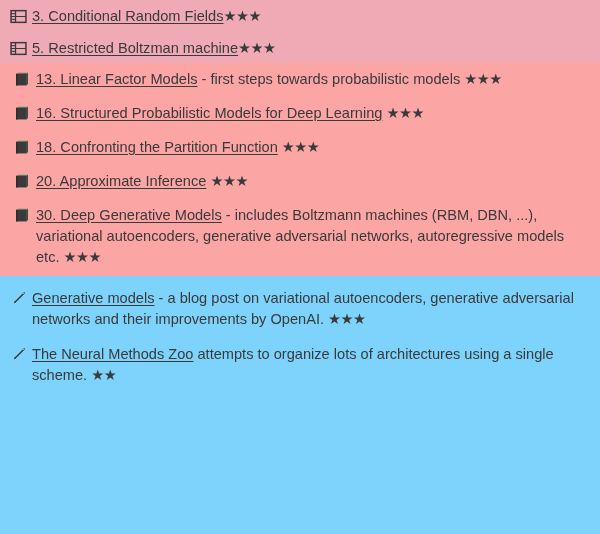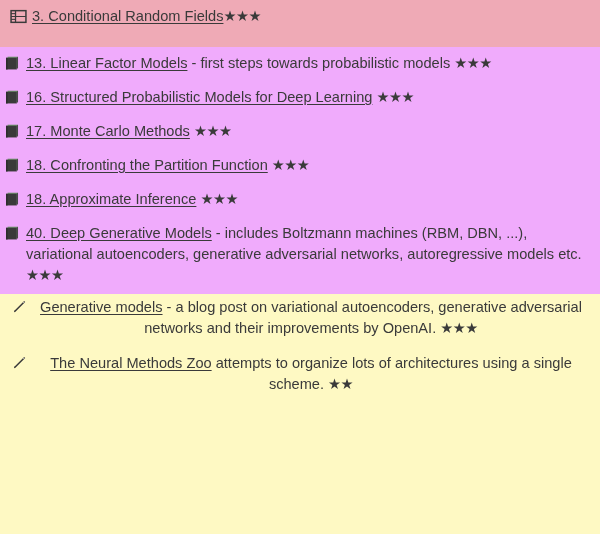--- a/index.html
+++ b/index.html
@@ -21,31 +21,30 @@
     display: flex;
     flex-direction: column;
   }
 
   .section {
     width: 100%;
     box-sizing: border-box;
   }
   .section--pink {
     background: #efaab6;
-    padding: 6px 10px 20px 10px;
+    padding: 6px 10px 4px 10px;
   }
   .section--green {
-    background: #f0abfc;
-    padding: 6px 10px 6px 4px;
+    background: #fca5a5;
+    padding: 6px 10px 6px 14px;
   }
   .section--plain {
-    background: #fef9c3;
-    padding: 3px 10px 8px 10px;
+    background: #7dd3fc;
+    padding: 12px 10px 8px 10px;
     flex: 1 1 auto;
-    text-align: center;
   }
 
   .entry {
     display: block;
     position: relative;
     padding: 0 0 0 22px;
     margin: 0 0 11px 0;
     font-size: 14.6px;
     line-height: 21px;
     color: #3a3a3a;
@@ -90,20 +89,30 @@
       <div class="entry"><span class="entry-icon">
           <svg width="17" height="17" viewBox="0 0 16 16" xmlns="http://www.w3.org/2000/svg">
             <rect x="1" y="2.5" width="14" height="11" fill="none" stroke="#3a3a3a" stroke-width="1.4"></rect>
             <line x1="5.2" y1="2.5" x2="5.2" y2="13.5" stroke="#3a3a3a" stroke-width="1.2"></line>
             <line x1="1" y1="5.3" x2="5.2" y2="5.3" stroke="#3a3a3a" stroke-width="1"></line>
             <line x1="1" y1="8" x2="5.2" y2="8" stroke="#3a3a3a" stroke-width="1"></line>
             <line x1="1" y1="10.7" x2="5.2" y2="10.7" stroke="#3a3a3a" stroke-width="1"></line>
             <line x1="5.2" y1="8" x2="15" y2="8" stroke="#3a3a3a" stroke-width="1"></line>
           </svg>
         </span><a class="entry-link">3. Conditional Random Fields</a><span class="entry-text"></span><span class="stars">★★★</span></div>
+      <div class="entry"><span class="entry-icon">
+          <svg width="17" height="17" viewBox="0 0 16 16" xmlns="http://www.w3.org/2000/svg">
+            <rect x="1" y="2.5" width="14" height="11" fill="none" stroke="#3a3a3a" stroke-width="1.4"></rect>
+            <line x1="5.2" y1="2.5" x2="5.2" y2="13.5" stroke="#3a3a3a" stroke-width="1.2"></line>
+            <line x1="1" y1="5.3" x2="5.2" y2="5.3" stroke="#3a3a3a" stroke-width="1"></line>
+            <line x1="1" y1="8" x2="5.2" y2="8" stroke="#3a3a3a" stroke-width="1"></line>
+            <line x1="1" y1="10.7" x2="5.2" y2="10.7" stroke="#3a3a3a" stroke-width="1"></line>
+            <line x1="5.2" y1="8" x2="15" y2="8" stroke="#3a3a3a" stroke-width="1"></line>
+          </svg>
+        </span><a class="entry-link">5. Restricted Boltzman machine</a><span class="entry-text"></span><span class="stars">★★★</span></div>
     </div>
     <div class="section section--green">
       <div class="entry"><span class="entry-icon">
           <svg width="17" height="17" viewBox="0 0 16 16" xmlns="http://www.w3.org/2000/svg">
             <path d="M3.4 1.6 H13.2 V12.0 H3.4 Z" fill="#6f8f6c"></path>
             <path d="M2.0 2.6 H12.0 V13.6 H2.0 Z" fill="#3a3a3a"></path>
             <path d="M2.0 2.6 H3.3 V13.6 H2.0 Z" fill="#2a2a2a"></path>
             <path d="M12.0 2.6 L13.2 1.6 L13.2 12.0 L12.0 13.6 Z" fill="#4a4a4a"></path>
           </svg>
         </span><a class="entry-link">13. Linear Factor Models</a><span class="entry-text"> - first steps towards probabilistic models </span><span class="stars">★★★</span></div>
@@ -115,45 +124,37 @@
             <path d="M12.0 2.6 L13.2 1.6 L13.2 12.0 L12.0 13.6 Z" fill="#4a4a4a"></path>
           </svg>
         </span><a class="entry-link">16. Structured Probabilistic Models for Deep Learning</a><span class="entry-text"> </span><span class="stars">★★★</span></div>
       <div class="entry"><span class="entry-icon">
           <svg width="17" height="17" viewBox="0 0 16 16" xmlns="http://www.w3.org/2000/svg">
             <path d="M3.4 1.6 H13.2 V12.0 H3.4 Z" fill="#6f8f6c"></path>
             <path d="M2.0 2.6 H12.0 V13.6 H2.0 Z" fill="#3a3a3a"></path>
             <path d="M2.0 2.6 H3.3 V13.6 H2.0 Z" fill="#2a2a2a"></path>
             <path d="M12.0 2.6 L13.2 1.6 L13.2 12.0 L12.0 13.6 Z" fill="#4a4a4a"></path>
           </svg>
-        </span><a class="entry-link">17. Monte Carlo Methods</a><span class="entry-text"> </span><span class="stars">★★★</span></div>
-      <div class="entry"><span class="entry-icon">
-          <svg width="17" height="17" viewBox="0 0 16 16" xmlns="http://www.w3.org/2000/svg">
-            <path d="M3.4 1.6 H13.2 V12.0 H3.4 Z" fill="#6f8f6c"></path>
-            <path d="M2.0 2.6 H12.0 V13.6 H2.0 Z" fill="#3a3a3a"></path>
-            <path d="M2.0 2.6 H3.3 V13.6 H2.0 Z" fill="#2a2a2a"></path>
-            <path d="M12.0 2.6 L13.2 1.6 L13.2 12.0 L12.0 13.6 Z" fill="#4a4a4a"></path>
-          </svg>
         </span><a class="entry-link">18. Confronting the Partition Function</a><span class="entry-text"> </span><span class="stars">★★★</span></div>
       <div class="entry"><span class="entry-icon">
           <svg width="17" height="17" viewBox="0 0 16 16" xmlns="http://www.w3.org/2000/svg">
             <path d="M3.4 1.6 H13.2 V12.0 H3.4 Z" fill="#6f8f6c"></path>
             <path d="M2.0 2.6 H12.0 V13.6 H2.0 Z" fill="#3a3a3a"></path>
             <path d="M2.0 2.6 H3.3 V13.6 H2.0 Z" fill="#2a2a2a"></path>
             <path d="M12.0 2.6 L13.2 1.6 L13.2 12.0 L12.0 13.6 Z" fill="#4a4a4a"></path>
           </svg>
-        </span><a class="entry-link">18. Approximate Inference</a><span class="entry-text"> </span><span class="stars">★★★</span></div>
+        </span><a class="entry-link">20. Approximate Inference</a><span class="entry-text"> </span><span class="stars">★★★</span></div>
       <div class="entry"><span class="entry-icon">
           <svg width="17" height="17" viewBox="0 0 16 16" xmlns="http://www.w3.org/2000/svg">
             <path d="M3.4 1.6 H13.2 V12.0 H3.4 Z" fill="#6f8f6c"></path>
             <path d="M2.0 2.6 H12.0 V13.6 H2.0 Z" fill="#3a3a3a"></path>
             <path d="M2.0 2.6 H3.3 V13.6 H2.0 Z" fill="#2a2a2a"></path>
             <path d="M12.0 2.6 L13.2 1.6 L13.2 12.0 L12.0 13.6 Z" fill="#4a4a4a"></path>
           </svg>
-        </span><a class="entry-link">40. Deep Generative Models</a><span class="entry-text"> - includes Boltzmann machines (RBM, DBN, ...), variational autoencoders, generative adversarial networks, autoregressive models etc. </span><span class="stars">★★★</span></div>
+        </span><a class="entry-link">30. Deep Generative Models</a><span class="entry-text"> - includes Boltzmann machines (RBM, DBN, ...), variational autoencoders, generative adversarial networks, autoregressive models etc. </span><span class="stars">★★★</span></div>
     </div>
     <div class="section section--plain">
       <div class="entry"><span class="entry-icon">
           <svg width="17" height="17" viewBox="0 0 16 16" xmlns="http://www.w3.org/2000/svg">
             <path d="M13.3 1.9 L14.3 2.9 L5.6 11.6 L3.8 12.5 L4.6 10.7 Z" fill="#3a3a3a"></path>
             <path d="M12.4 2.8 L13.4 3.8" stroke="#ffffff" stroke-width="0.7"></path>
             <path d="M3.8 12.5 L4.6 10.7 L5.4 11.5 Z" fill="#2a2a2a"></path>
           </svg>
         </span><a class="entry-link">Generative models</a><span class="entry-text"> - a blog post on variational autoencoders, generative adversarial networks and their improvements by OpenAI. </span><span class="stars">★★★</span></div>
       <div class="entry"><span class="entry-icon">

